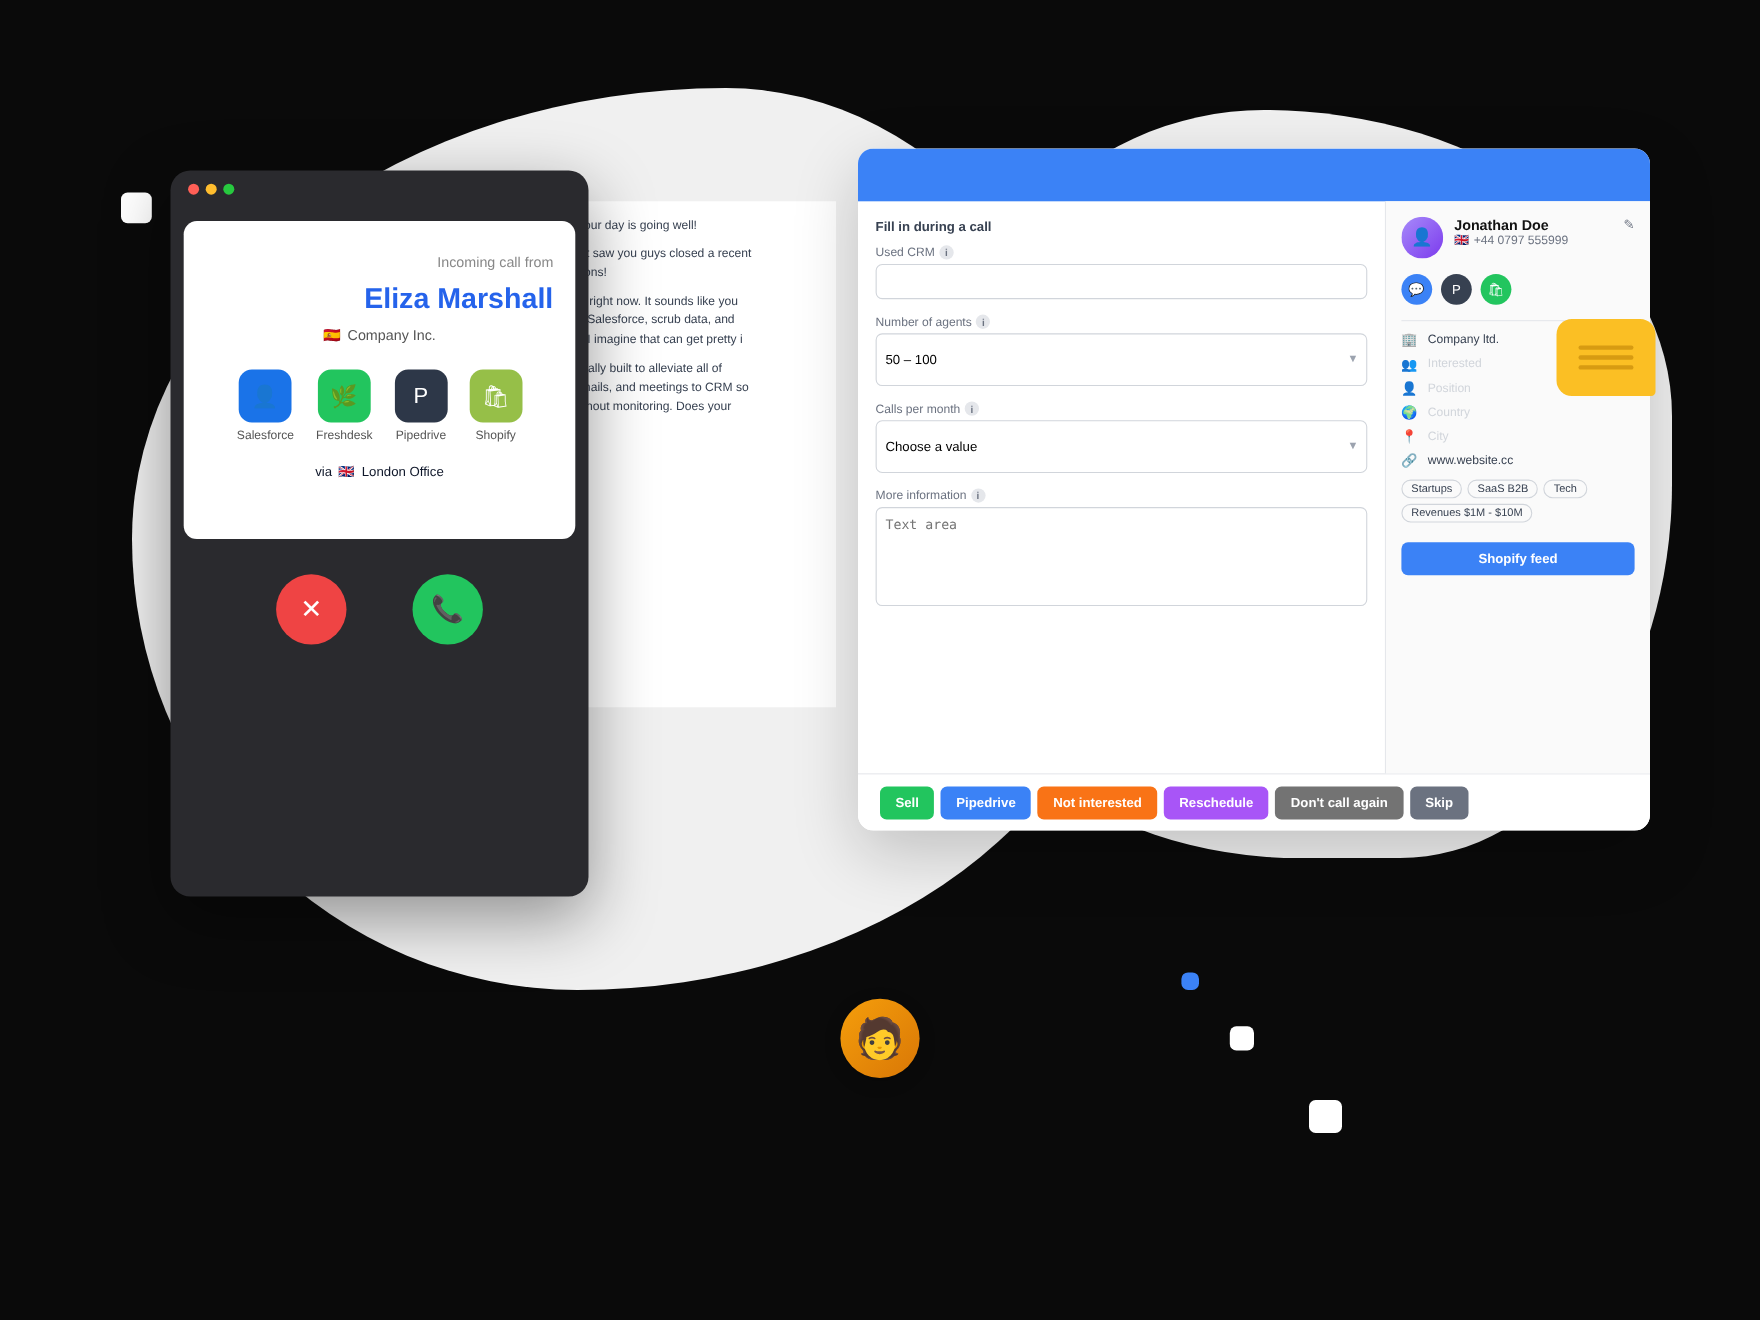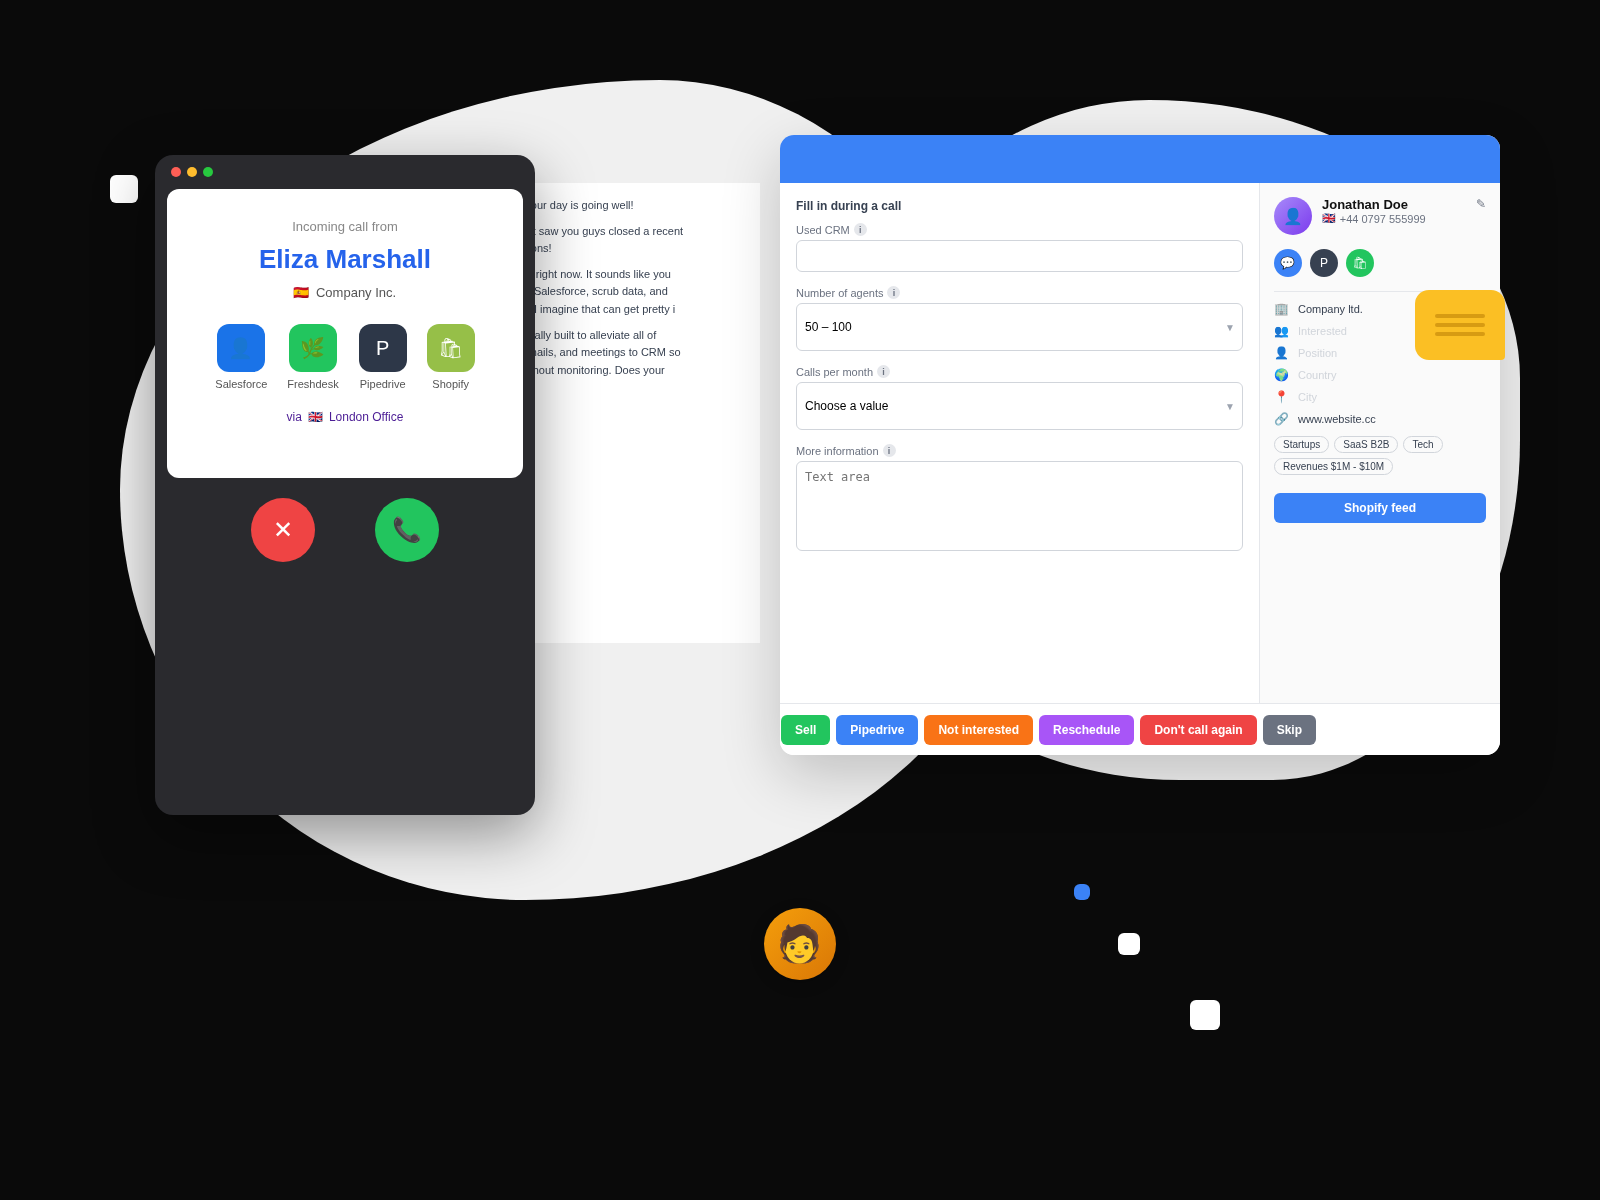--- a/index.html
+++ b/index.html
@@ -74,24 +74,24 @@
       padding: 12px 16px;
       gap: 6px;
     }
     .dot { width: 10px; height: 10px; border-radius: 50%; }
     .dot-red { background: #ff5f56; }
     .dot-yellow { background: #ffbd2e; }
     .dot-green { background: #27c93f; }
 
     .phone-content {
       background: #fff;
-      margin: 0 12px;
+      margin: 12px 12px;
       border-radius: 12px;
       padding: 30px 20px;
-      text-align: center;
+      text-align: right;
     }
     .incoming-label {
       font-size: 13px;
       color: #888;
       margin-bottom: 10px;
     }
     .caller-name {
       font-size: 26px;
       font-weight: 700;
       color: #2563eb;
@@ -134,21 +134,21 @@
     .icon-fd { background: #22c55e; }
     .icon-pd { background: #2d3748; }
     .icon-sp { background: #96bf48; }
 
     .via-row {
       display: flex;
       align-items: center;
       justify-content: center;
       gap: 6px;
       font-size: 12px;
-      color: #4c1d95;
+      color: #0f172a;
       margin: 10px 0 24px;
     }
 
     .call-buttons {
       display: flex;
       justify-content: center;
       gap: 60px;
       padding: 20px 0 10px;
     }
     .call-btn {
@@ -398,36 +398,36 @@
     }
 
     
     .crm-footer {
       height: 52px;
       background: #fff;
       border-top: 1px solid #e5e7eb;
       display: flex;
       align-items: center;
       gap: 6px;
-      padding: 0 1px;
+      padding: 0 20px;
     }
     .action-btn {
       padding: 8px 14px;
       border: none;
       border-radius: 6px;
       font-size: 12px;
       font-weight: 600;
       cursor: pointer;
       color: #fff;
     }
     .btn-sell { background: #22c55e; }
     .btn-interested { background: #3b82f6; }
     .btn-not-interested { background: #f97316; }
     .btn-reschedule { background: #a855f7; }
-    .btn-dont-call { background: #ef4444; }
+    .btn-dont-call { background: #737373; }
     .btn-skip { background: #6b7280; }
 
     
     .chat-bubble-right {
       position: absolute;
       top: 290px;
       right: 95px;
       width: 90px;
       height: 70px;
       background: #fbbf24;

